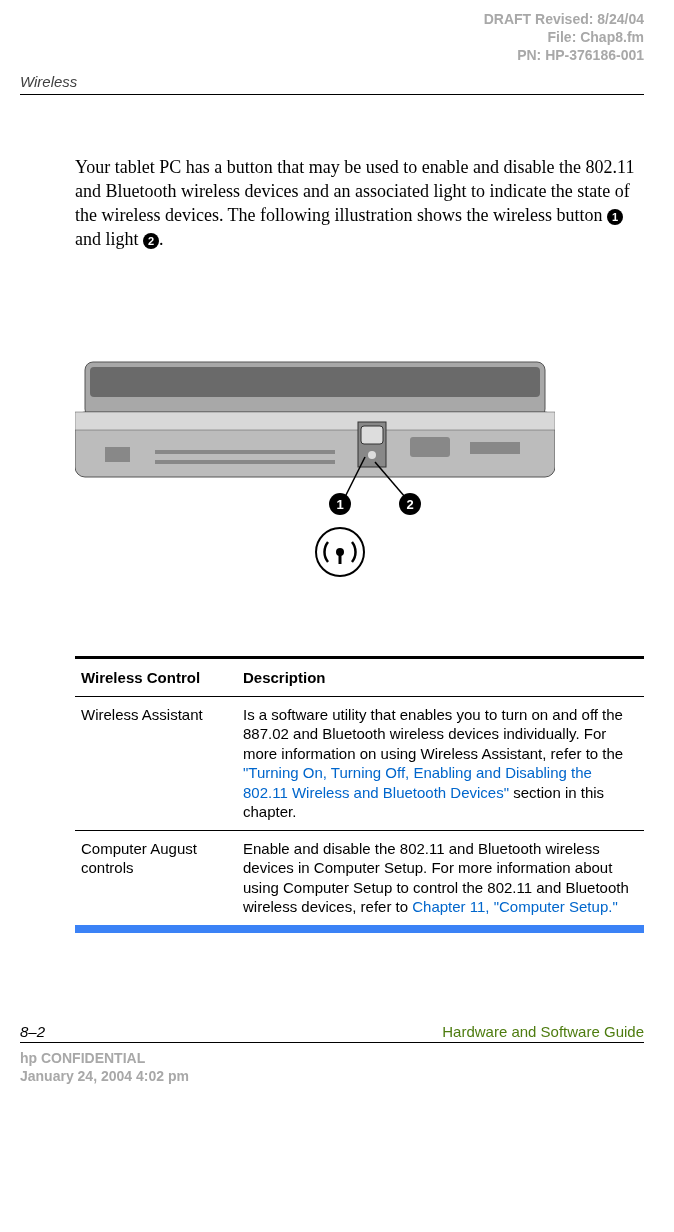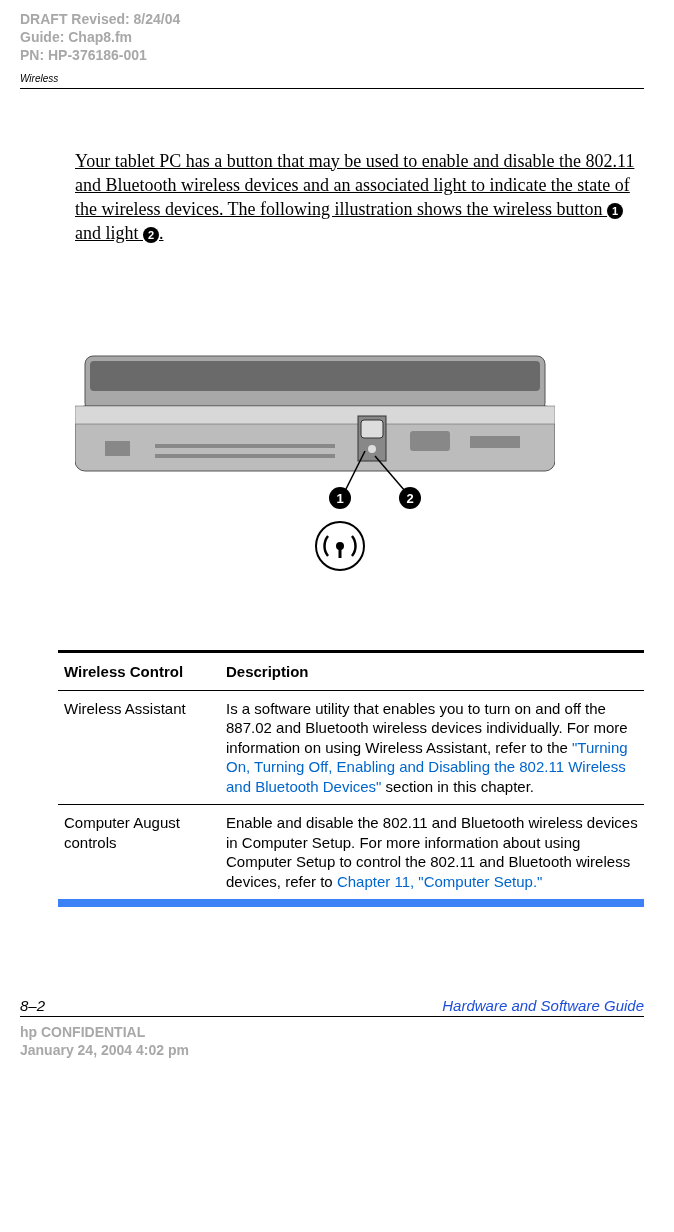--- a/index.html
+++ b/index.html
@@ -9,63 +9,62 @@
     background: #fff;
     color: #000;
     width: 674px;
   }
   .page {
     width: 674px;
     padding: 10px 30px 20px 20px;
     box-sizing: border-box;
   }
   .draft-header {
-    text-align: left;
+    text-align: right;
     color: #a8a8a8;
     font-family: Arial, sans-serif;
     font-weight: bold;
     font-size: 14px;
     line-height: 1.3;
   }
   .running-header {
     font-style: italic;
     font-family: Arial, sans-serif;
-    font-size: 10px;
-    color: #000000;
+    font-size: 15px;
+    color: #404040;
     padding: 8px 0 4px 0;
     border-bottom: 1px solid #000;
     margin-bottom: 60px;
   }
   .body-text {
     font-size: 18px;
     line-height: 1.35;
     margin: 0 0 20px 55px;
     color: #000;
     font-family: Georgia, 'Times New Roman', serif;
-    text-decoration: underline;
   }
   .circnum {
     display: inline-block;
     width: 16px;
     height: 16px;
     background: #000;
     color: #fff;
     border-radius: 50%;
     text-align: center;
     font-size: 11px;
     line-height: 16px;
     font-weight: bold;
     font-family: Arial, sans-serif;
     vertical-align: middle;
   }
   .figure {
     margin: 100px 0 70px 55px;
   }
   .table-wrap {
-    margin: 0 0 0 38px;
+    margin: 0 0 0 55px;
     font-family: Arial, Helvetica, sans-serif;
     font-size: 15px;
   }
   table {
     border-collapse: collapse;
     width: 100%;
   }
   thead tr {
     border-top: 3px solid #000;
     border-bottom: 1px solid #000;
@@ -95,42 +94,41 @@
     border-bottom: 1px solid #000;
     margin-top: 90px;
     padding-bottom: 2px;
     font-family: Arial, sans-serif;
   }
   .page-num {
     font-style: italic;
     font-size: 15px;
   }
   .guide-title {
-    font-style: italic;
-    font-size: 15px;
-    color: #1d4ed8;
+    font-size: 15px;
+    color: #4d7c0f;
   }
   .confidential {
     text-align: left;
     color: #a8a8a8;
     font-family: Arial, sans-serif;
     font-weight: bold;
     font-size: 14px;
     line-height: 1.3;
     margin-top: 6px;
   }
 </style>
 </head>
 <body>
 
 <div class="page">
 
   <div class="draft-header">
     <div>DRAFT Revised: 8/24/04</div>
-    <div>Guide: Chap8.fm</div>
+    <div>File: Chap8.fm</div>
     <div>PN: HP-376186-001</div>
   </div>
 
   <div class="running-header">Wireless</div>
 
   <p class="body-text">
     <span>Your tablet PC has a button that may be used to enable and disable the 802.11 and Bluetooth wireless devices and an associated light to indicate the state of the wireless devices. The following illustration shows the wireless button </span><span class="circnum">1</span><span> and light </span><span class="circnum">2</span><span>.</span>
   </p>
 
   <div class="figure">

